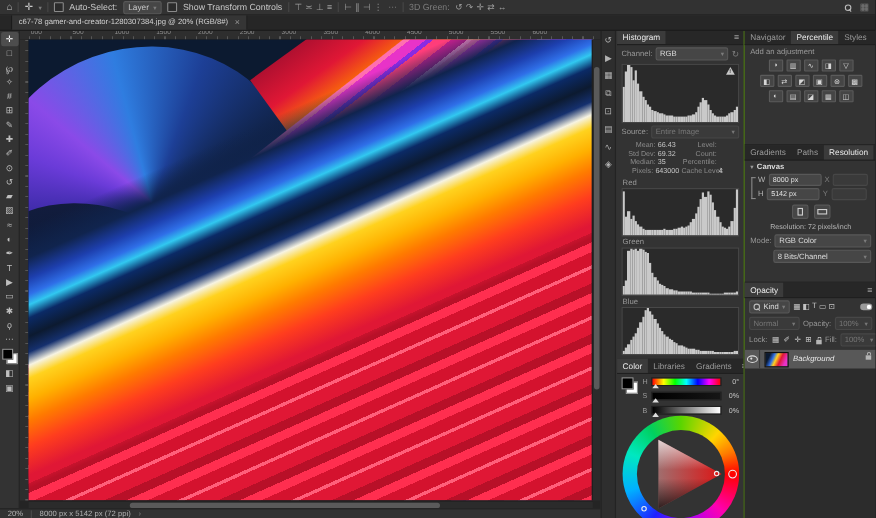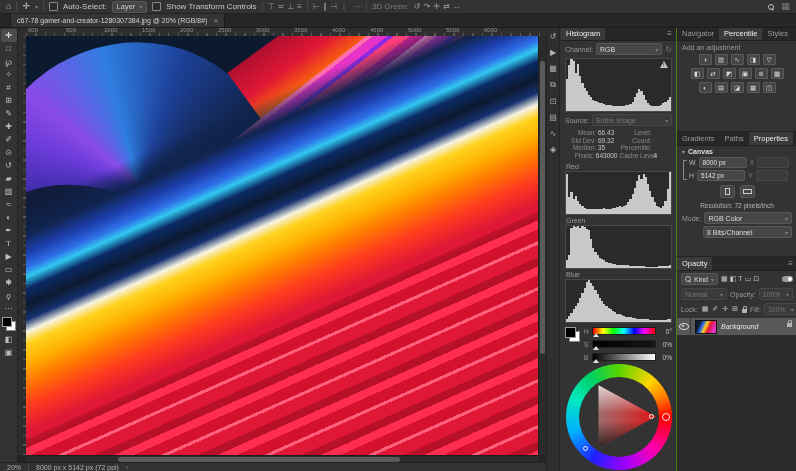--- a/index.html
+++ b/index.html
@@ -573,20 +573,26 @@
         <i style="height: 5%;"></i>
         <i style="height: 4%;"></i>
         <i style="height: 4%;"></i>
         <i style="height: 4%;"></i>
         <i style="height: 5%;"></i>
         <i style="height: 5%;"></i>
         <i style="height: 6%;"></i>
         <i style="height: 8%;"></i>
       </div>
 
+    <div class="tabstrip" style="margin-top:2px">
+      <span class="tab active">Color</span>
+      <span class="tab">Libraries</span>
+      <span class="tab">Gradients</span>
+      <span class="panel-menu">≡</span>
+    </div>
     <div class="sliders">
       <div class="swatches2">
         <span class="bgw"></span>
         <span class="fgb"></span>
       </div>
       <div class="slidercol" id="slidercol">
           <div class="slider">
             <span class="l">H</span>
             <span class="track hue">
               <span class="thumbt"></span>
@@ -656,21 +662,21 @@
             <span class="adj-icon">▦</span>
             <span class="adj-icon">◫</span>
           </div>
         </div>
     </div>
 
     <div class="panel-props">
       <div class="tabstrip">
         <span class="tab">Gradients</span>
         <span class="tab">Paths</span>
-        <span class="tab active">Properties</span>
+        <span class="tab active">Resolution</span>
         <span class="panel-menu">≡</span>
       </div>
       <div class="sec-row">
         <span class="chevlbl">▾</span>
         <span>Canvas</span>
       </div>
       <div class="fields">
         <span class="linkbr"></span>
         <div class="fieldrow">
           <span>W</span>

